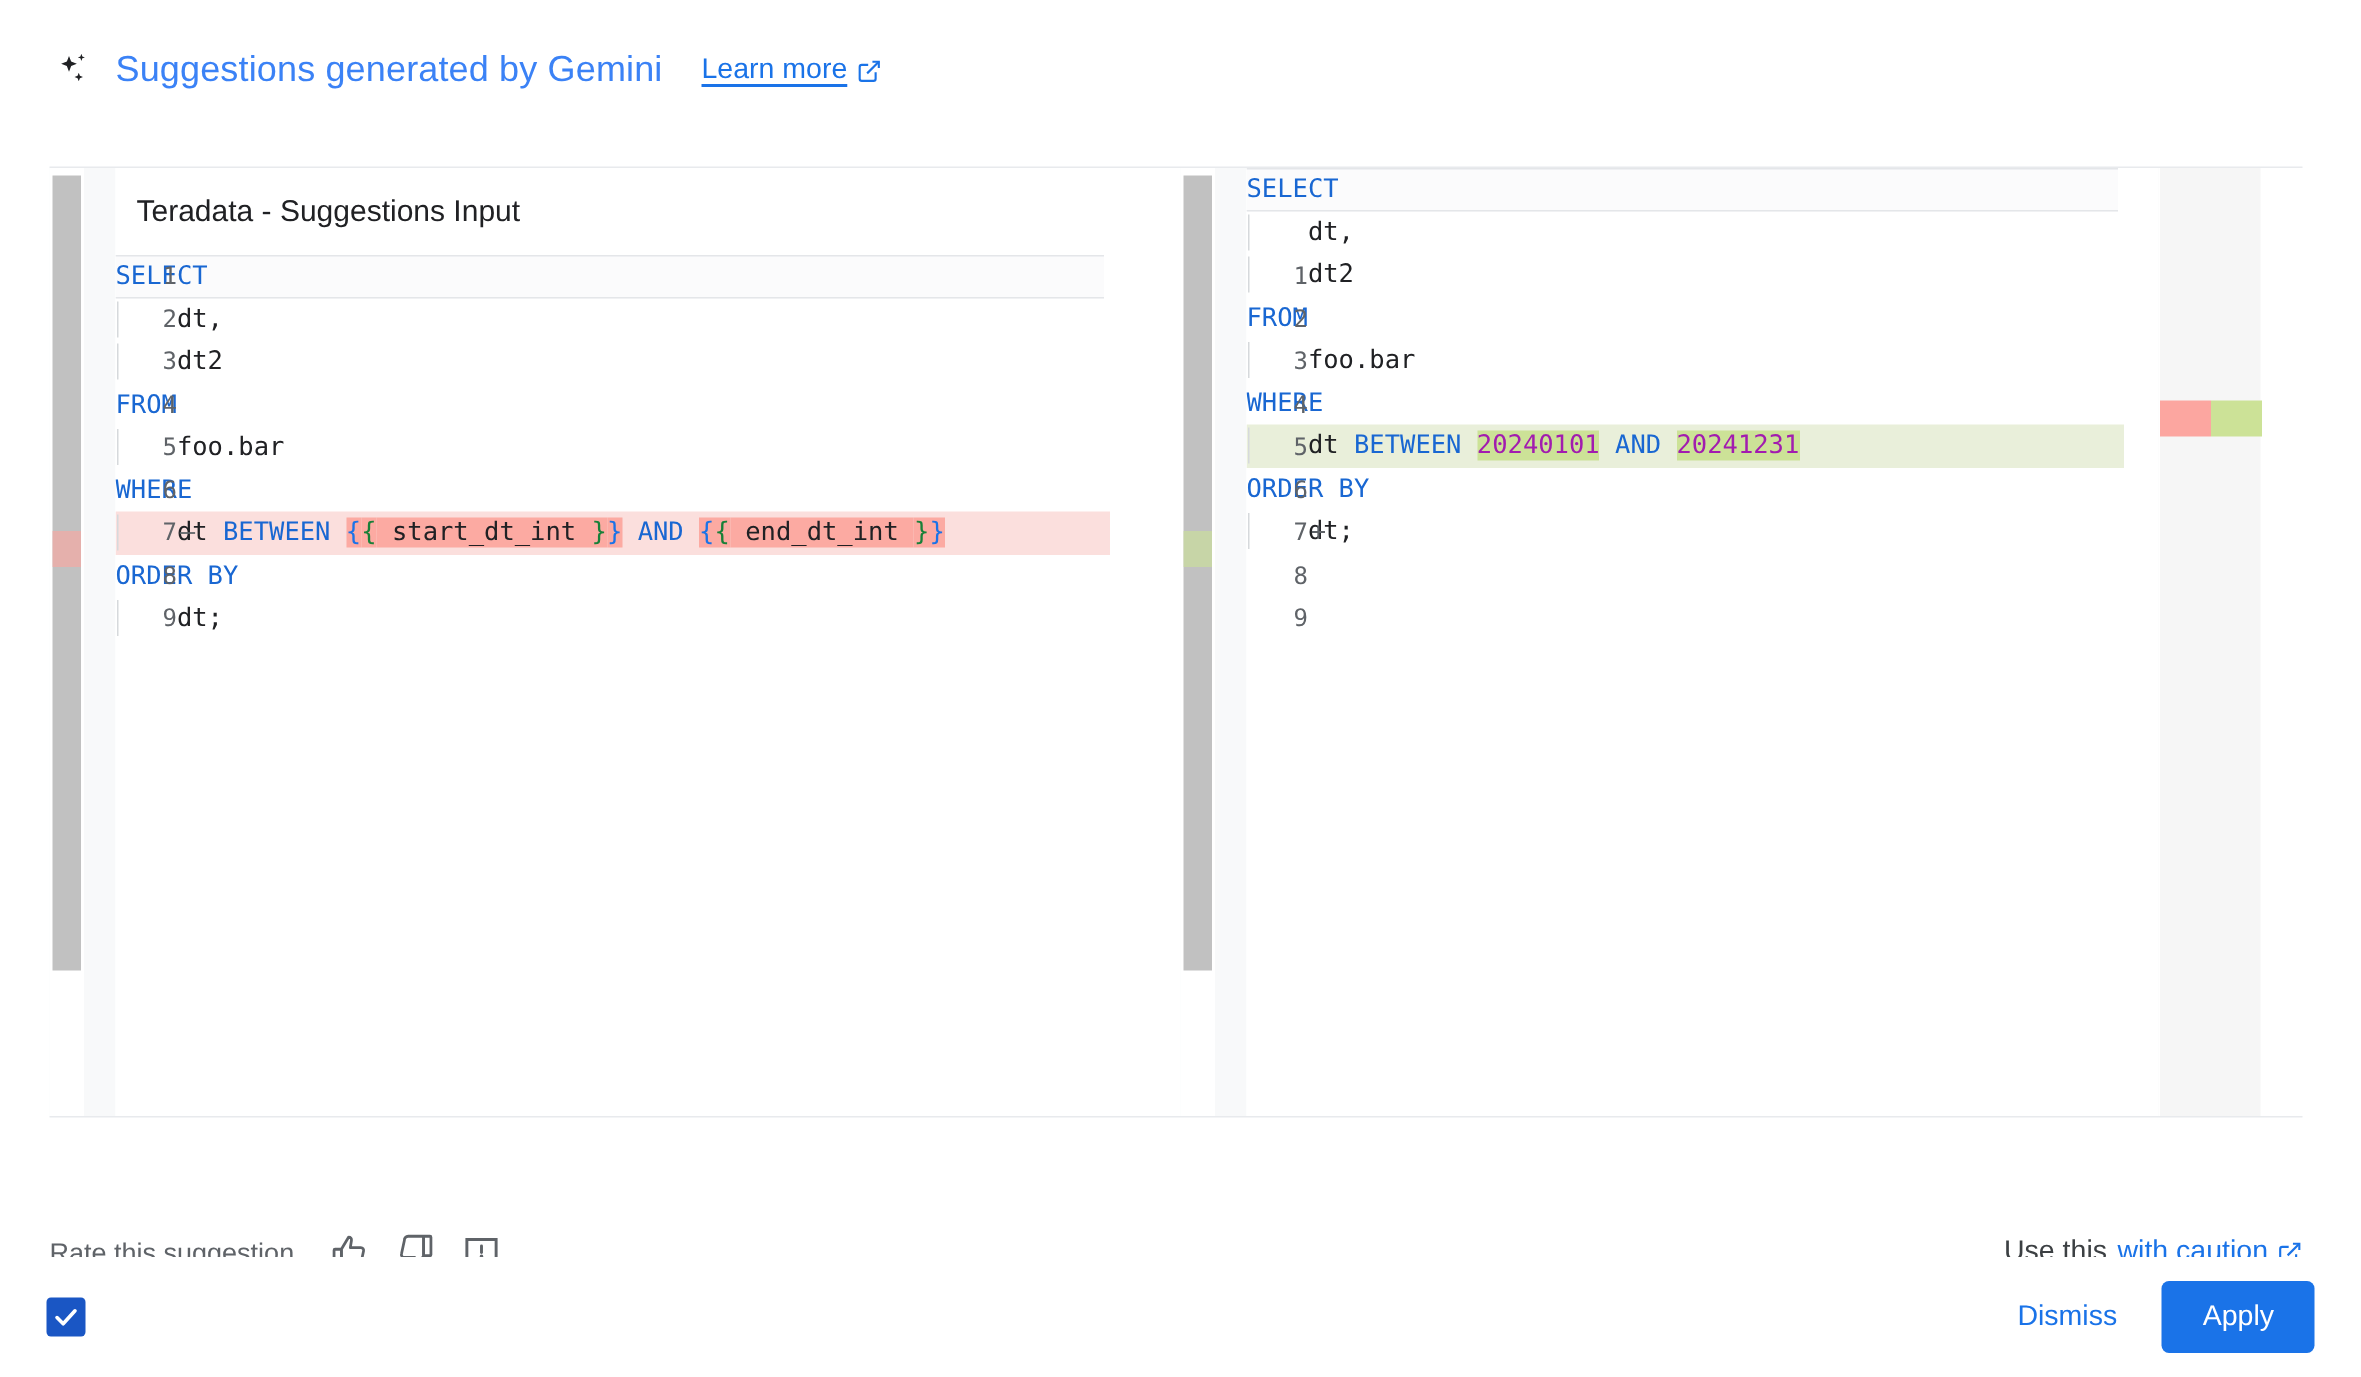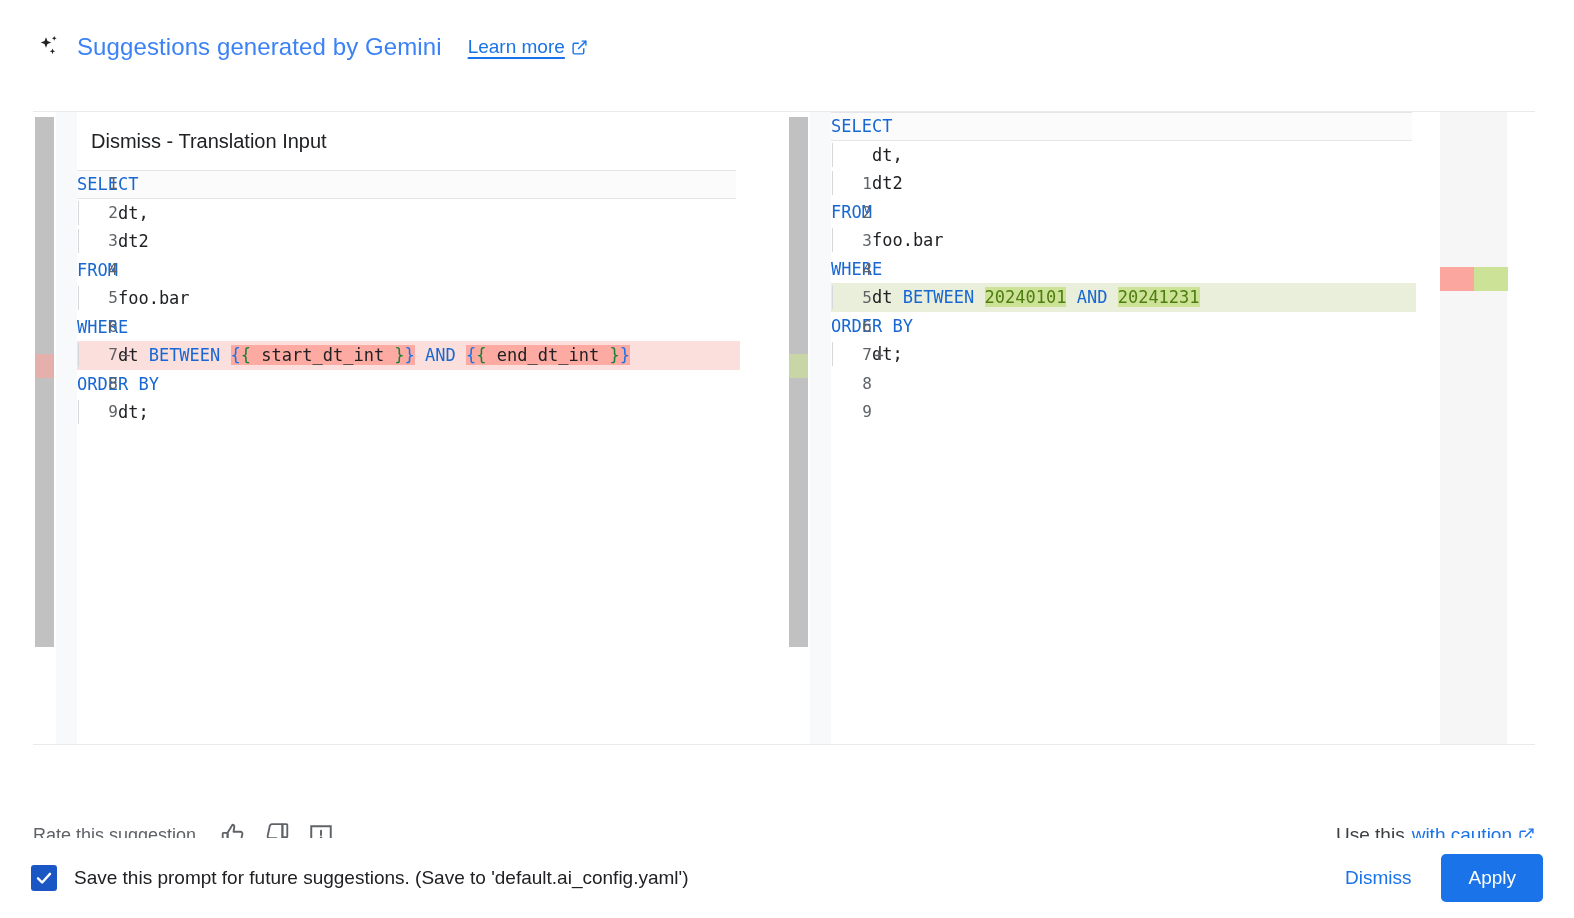--- a/index.html
+++ b/index.html
@@ -86,21 +86,21 @@
   }
 
   
   .row-del  { background: #fbdfdd; }
   .row-ins  { background: #e9efda; }
   .word-del { background: #fcaaa2; }
   .word-ins { background: #cce297; }
 
   
   .kw  { color: #1967d2; }
-  .num { color: #4d7c0f; }
+  .num { color: #a21caf; }
   .br1 { color: #1a73e8; }
   .br2 { color: #188038; }
   .pl  { color: #202124; }
 
   
   .vscroll {
     position: absolute; top: 0; bottom: 0; width: 23px; background: #ffffff;
     flex: none;
   }
   .vscroll .thumb {
@@ -184,21 +184,21 @@
         </svg>
       </span>
     </span>
   </div>
 
   <div class="diff-wrap">
 
     <div class="pane pane-left">
       <div class="gutter-strip"></div>
       <div class="editor">
-        <div class="pane-title">Dismiss - Translation Input</div>
+        <div class="pane-title">Teradata - Suggestions Input</div>
         <div class="code-area" id="left-code">
             <div class="code-line"><div class="current-line-box" style="width: 659px;"></div><span class="txt"><span class="kw">SELECT</span></span></div>
             <div class="code-line"><span class="txt"><span class="pl">    dt,</span></span><div class="indent-guide" style="left: 1px; top: 2px; height: 24px;"></div></div>
             <div class="code-line"><span class="txt"><span class="pl">    dt2</span></span><div class="indent-guide" style="left: 1px; top: 2px; height: 24px;"></div></div>
             <div class="code-line"><span class="txt"><span class="kw">FROM</span></span></div>
             <div class="code-line"><span class="txt"><span class="pl">    foo.bar</span></span><div class="indent-guide" style="left: 1px; top: 2px; height: 24px;"></div></div>
             <div class="code-line"><span class="txt"><span class="kw">WHERE</span></span></div>
             <div class="code-line"><div class="line-bg row-del" style="width: 663px;"></div><span class="txt"><span class="pl">    dt </span><span class="kw">BETWEEN</span><span class="pl"> </span><span class="br1 word-del">{</span><span class="br2 word-del">{</span><span class="pl word-del"> start_dt_int </span><span class="br2 word-del">}</span><span class="br1 word-del">}</span><span class="pl"> </span><span class="kw">AND</span><span class="pl"> </span><span class="br1 word-del">{</span><span class="br2 word-del">{</span><span class="pl word-del"> end_dt_int </span><span class="br2 word-del">}</span><span class="br1 word-del">}</span></span><div class="indent-guide" style="left: 1px; top: 2px; height: 24px;"></div></div>
             <div class="code-line"><span class="txt"><span class="kw">ORDER BY</span></span></div>
             <div class="code-line"><span class="txt"><span class="pl">    dt;</span></span><div class="indent-guide" style="left: 1px; top: 2px; height: 24px;"></div></div>
@@ -299,21 +299,20 @@
     </span>
   </div>
 
   <div class="bottom-bar">
     <label class="cb-wrap">
       <span class="checkbox">
         <svg width="18" height="18" viewBox="0 0 24 24" fill="none" stroke="#ffffff" stroke-width="3.2" stroke-linecap="round" stroke-linejoin="round">
           <path d="M4 12.5l5.5 5.5L20 6.5"></path>
         </svg>
       </span>
-      <span class="cb-label">Save this prompt for future suggestions. (Save to 'default.ai_config.yaml')</span>
     </label>
     <span class="actions">
       <button class="btn-text">Dismiss</button>
       <button class="btn-filled">Apply</button>
     </span>
   </div>
 
 </div>
 
 </body></html>

